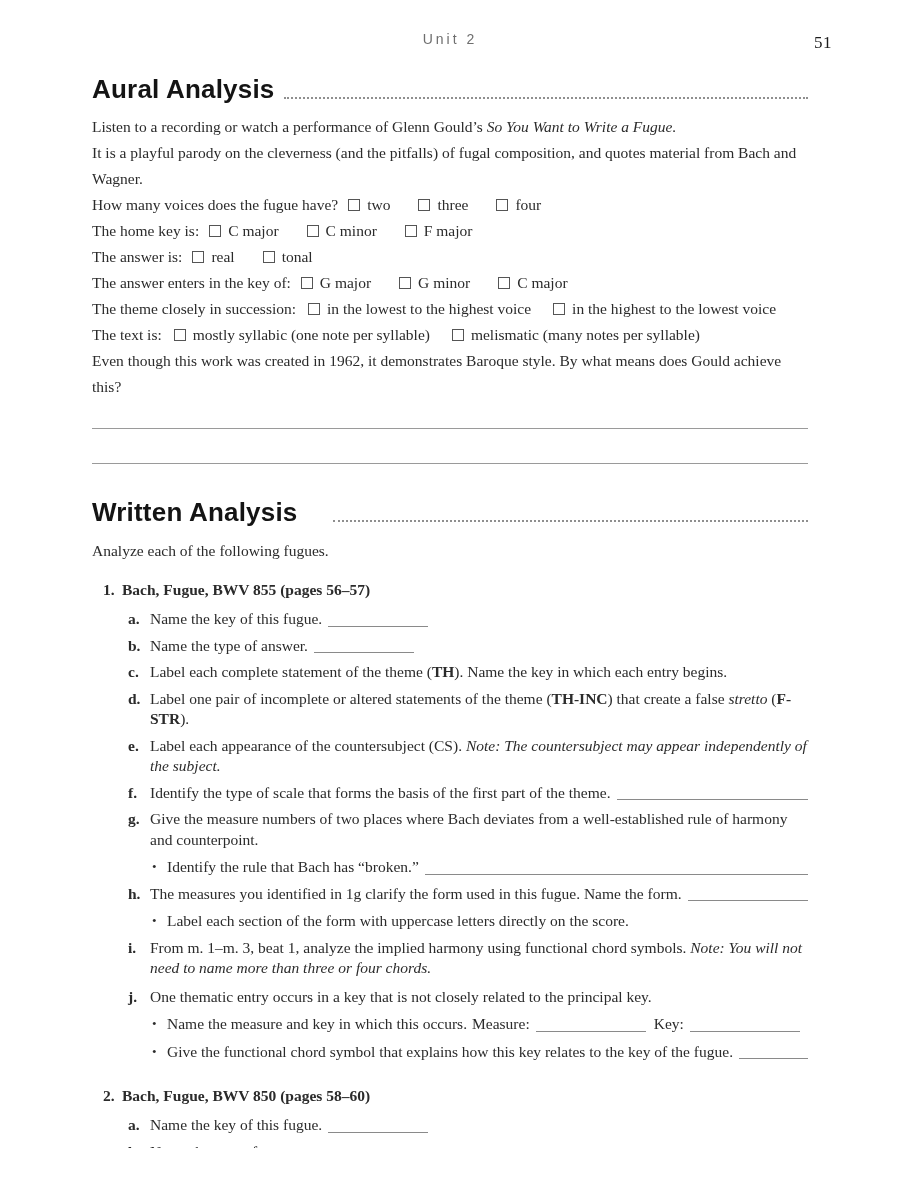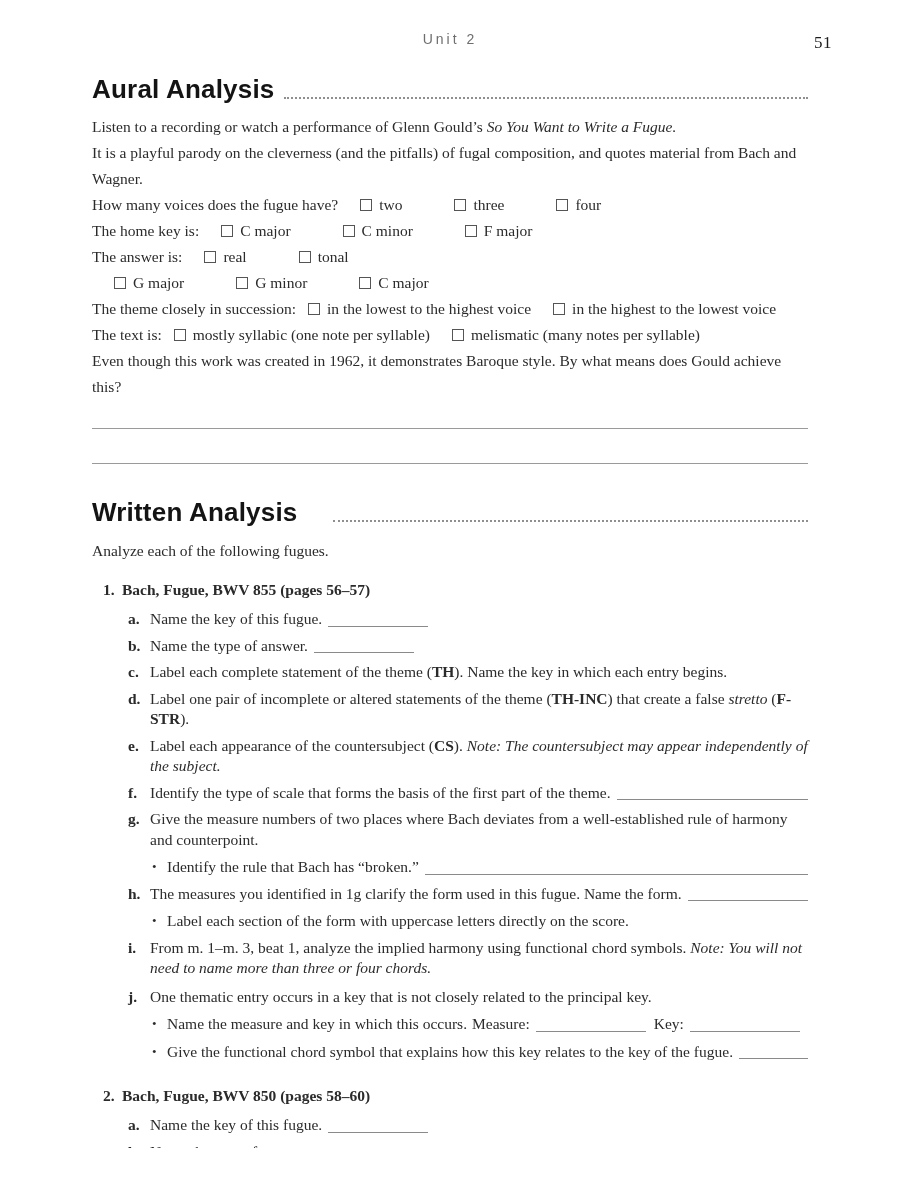--- a/index.html
+++ b/index.html
@@ -12,21 +12,21 @@
 
   
   .sec-head { display:flex; align-items:flex-end; font-family:"Liberation Sans", sans-serif; font-weight:bold; font-size:26px; letter-spacing:0.2px; color:#141414; }
   .sec-head .leader { flex:1; border-bottom:2px dotted #8f8f8f; margin:0 0 6px 10px; }
   .sec-head.written .leader { margin-left:36px; }
   #aural-head { margin-top:26px; margin-bottom:9px; }
   #written-head { margin-top:33px; margin-bottom:10px; }
 
   .line { font-size:15.5px; line-height:26px; }
   .q-row { display:flex; align-items:baseline; font-size:15.5px; line-height:26px; }
-  .opts { display:flex; gap:52px; margin-left:22px; }
+  .opts { display:flex; gap:28px; margin-left:10px; }
   .opts.tight { gap:22px; margin-left:12px; }
   .opt { white-space:nowrap; }
   .cb { display:inline-block; width:10px; height:10px; border:1.2px solid #555; margin-right:7px; vertical-align:-1px; background:#fff; }
 
   .rule { border-bottom:1px solid #9a9a9a; height:0; }
   #rule1 { margin-top:28px; }
   #rule2 { margin-top:34px; }
 
   
   .p-head { display:flex; font-size:15.5px; line-height:26px; font-weight:bold; margin-left:11px; margin-top:13px; }
@@ -95,20 +95,21 @@
 
   <div class="q-row">
     <span>The answer is:</span>
     <span class="opts">
       <span class="opt"><span class="cb"></span><span>real</span></span>
       <span class="opt"><span class="cb"></span><span>tonal</span></span>
     </span>
   </div>
 
   <div class="q-row">
+    <span>The answer enters in the key of:</span>
     <span class="opts">
       <span class="opt"><span class="cb"></span><span>G major</span></span>
       <span class="opt"><span class="cb"></span><span>G minor</span></span>
       <span class="opt"><span class="cb"></span><span>C major</span></span>
     </span>
   </div>
 
   <div class="q-row">
     <span>The theme closely in succession:</span>
     <span class="opts tight">
@@ -164,21 +165,21 @@
       <span class="pbody"><span>Label each complete statement of the theme (</span><span style="font-weight: bold;">TH</span><span>). Name the key in which each entry begins.</span></span>
     </div>
 
     <div class="part">
       <span class="plabel">d.</span>
       <span class="pbody"><span>Label one pair of incomplete or altered statements of the theme (</span><span style="font-weight: bold;">TH-INC</span><span>) that create a false </span><span style="font-style: italic;">stretto</span><span> (</span><span style="font-weight: bold;">F-STR</span><span>).</span></span>
     </div>
 
     <div class="part">
       <span class="plabel">e.</span>
-      <span class="pbody"><span>Label each appearance of the countersubject (</span><span style="font-weight: bold; margin-top: 26px;">CS</span><span>). </span><span style="font-style: italic;">Note: The countersubject may appear independently of the subject.</span></span>
+      <span class="pbody"><span>Label each appearance of the countersubject (</span><span style="font-weight: normal; margin-top: 26px;">CS</span><span>). </span><span style="font-style: italic;">Note: The countersubject may appear independently of the subject.</span></span>
     </div>
 
     <div class="part">
       <span class="plabel">f.</span>
       <span class="pbody row">
         <span class="txt">Identify the type of scale that forms the basis of the first part of the theme.</span>
         <span class="blank grow"></span>
       </span>
     </div>
 

